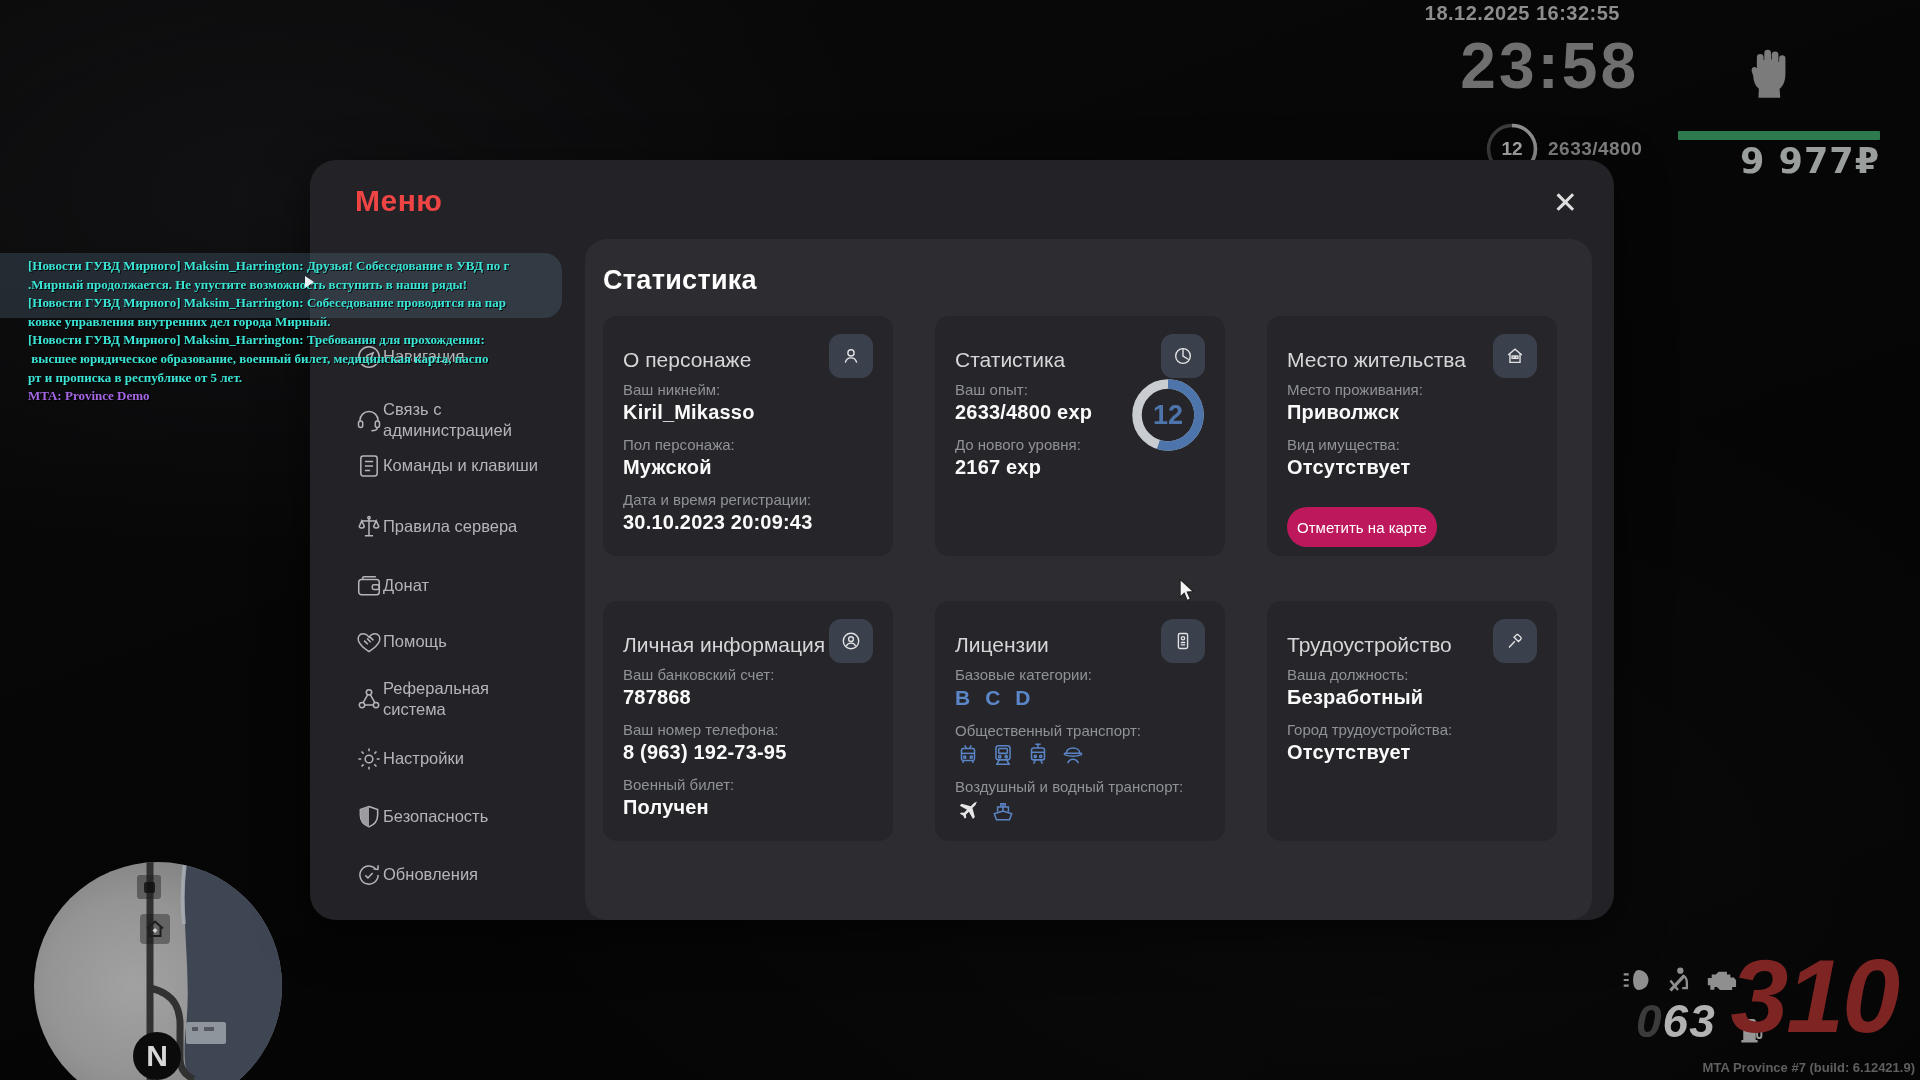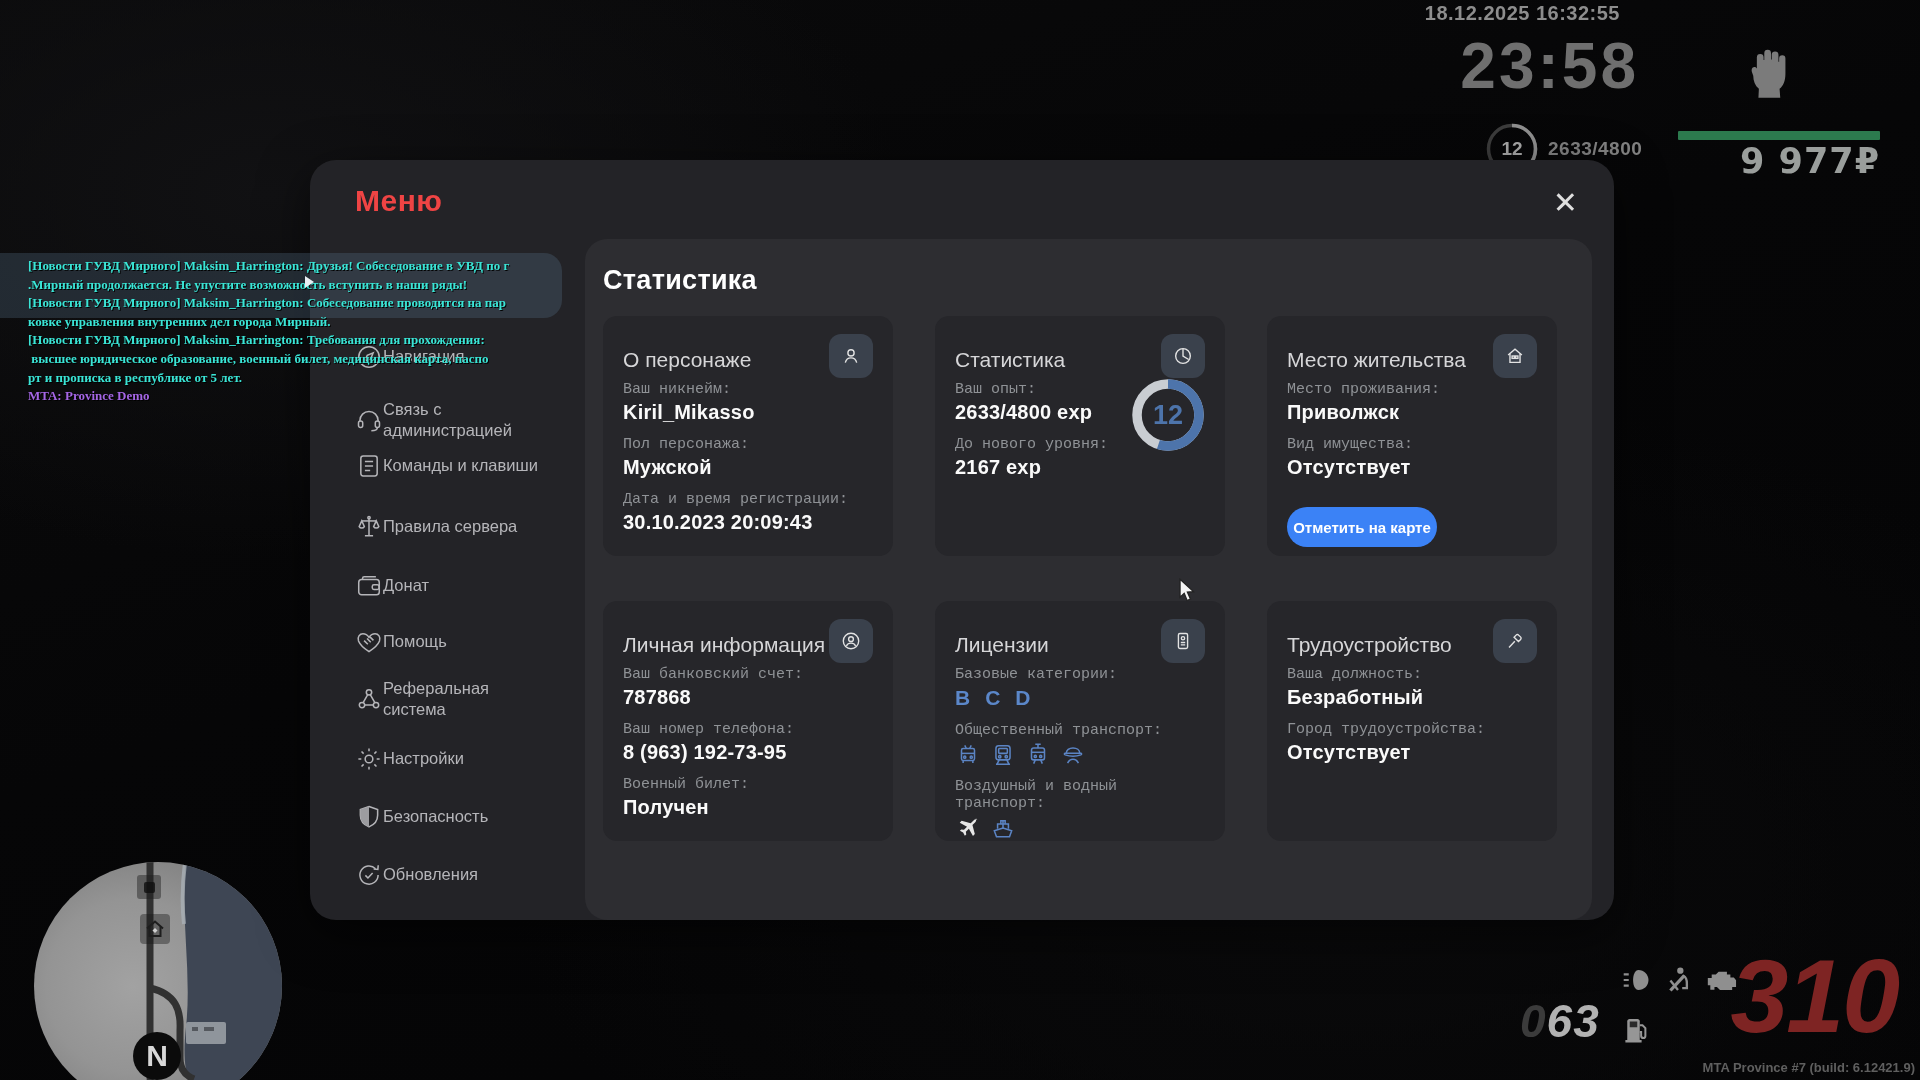--- a/index.html
+++ b/index.html
@@ -37,39 +37,39 @@
   .sicon{flex:0 0 28px;}
   
   .content{position:absolute;left:275px;top:79px;width:1007px;height:681px;background:#2d2d31;border-radius:22px;}
   .content-heading{margin:26px 0 0 18px;font-size:27px;font-weight:bold;color:#fff;letter-spacing:.3px;}
   .grid{margin:20px 0 0 18px;display:grid;grid-template-columns:repeat(3,290px);grid-auto-rows:240px;column-gap:42px;row-gap:45px;}
   .card{position:relative;background:#26262a;border-radius:14px;padding:15px 20px;box-sizing:border-box;}
   .card-head{display:flex;justify-content:space-between;align-items:center;min-height:50px;}
   .card-title{margin-top:7px;font-size:21px;color:#d6d6d8;}
   .badge{width:44px;height:44px;border-radius:12px;background:#3a414c;display:flex;align-items:center;justify-content:center;}
   .field{margin-bottom:12px;}
-  .flabel{font-size:15px;color:#8f9296;margin-bottom:3px;font-family:Liberation Mono, monospace;}
+  .flabel{font-size:15px;color:#8f9296;margin-bottom:3px;}
   .fvalue{font-size:20px;font-weight:bold;color:#fafafa;letter-spacing:.2px;}
   .ring-wrap{position:absolute;right:18px;top:60px;width:78px;height:78px;}
   .ring-num{position:absolute;inset:0;display:flex;align-items:center;justify-content:center;font-size:27px;font-weight:bold;color:#4d74ab;}
-  .map-btn{margin-top:16px;width:150px;height:40px;border:none;border-radius:20px;background:#3b82f6;color:#fff;
-    font-family:"Liberation Sans",sans-serif;font-size:15px;font-weight:bold;cursor:pointer;}
+  .map-btn{margin-top:16px;width:150px;height:40px;border:none;border-radius:20px;background:#be185d;color:#fff;
+    font-family:"Liberation Sans",sans-serif;font-size:15px;font-weight:normal;cursor:pointer;}
   .cats{display:flex;gap:15px;margin:2px 0 12px;font-size:21px;font-weight:bold;color:#5b87c9;}
   .icons-row{display:flex;gap:9px;align-items:center;margin:3px 0 10px;}
   
   .minimap{position:absolute;left:34px;top:862px;width:248px;height:248px;border-radius:50%;overflow:hidden;
     background:radial-gradient(circle at 40% 50%, #a2a2a2 0%, #949494 45%, #7d7d7d 78%, #585858 100%);z-index:5;}
   .mm-square{position:absolute;left:103px;top:13px;width:24px;height:24px;background:rgba(30,30,30,.45);border-radius:3px;display:flex;align-items:center;justify-content:center;}
   .mm-square .inner{width:11px;height:11px;background:rgba(15,15,15,.8);border-radius:2px;}
   .mm-house{position:absolute;left:106px;top:52px;width:30px;height:30px;background:rgba(22,22,22,.40);border-radius:4px;display:flex;align-items:center;justify-content:center;}
   .mm-n{position:absolute;left:99px;top:170px;width:48px;height:48px;border-radius:50%;background:#0b0b0b;display:flex;align-items:center;justify-content:center;
     color:#d8d8d8;font-size:30px;font-weight:bold;}
   
   .veh-icons{position:absolute;left:1620px;top:966px;display:flex;align-items:center;gap:11px;}
-  .fuel-row{position:absolute;left:1520px;top:998px;display:flex;align-items:flex-end;gap:22px;justify-content:space-between;}
+  .fuel-row{position:absolute;left:1636px;top:998px;display:flex;align-items:flex-end;gap:22px;justify-content:space-between;}
   .fuel-digits{font-style:italic;font-weight:bold;font-size:46px;line-height:1;color:#b2b2b2;letter-spacing:1px;}
   .fuel-pad{color:#3b3b3b;}
   .speed{position:absolute;right:22px;top:942px;font-size:104px;font-style:italic;font-weight:bold;color:#7e2423;line-height:1.05;letter-spacing:-2px;}
   .build{position:absolute;right:5px;top:1060px;font-size:13px;font-weight:bold;color:#5f5f5f;}
   .cursor{position:absolute;left:1176px;top:578px;z-index:100;}
 </style>
 </head>
 <body>
 
 <div class="stage">

